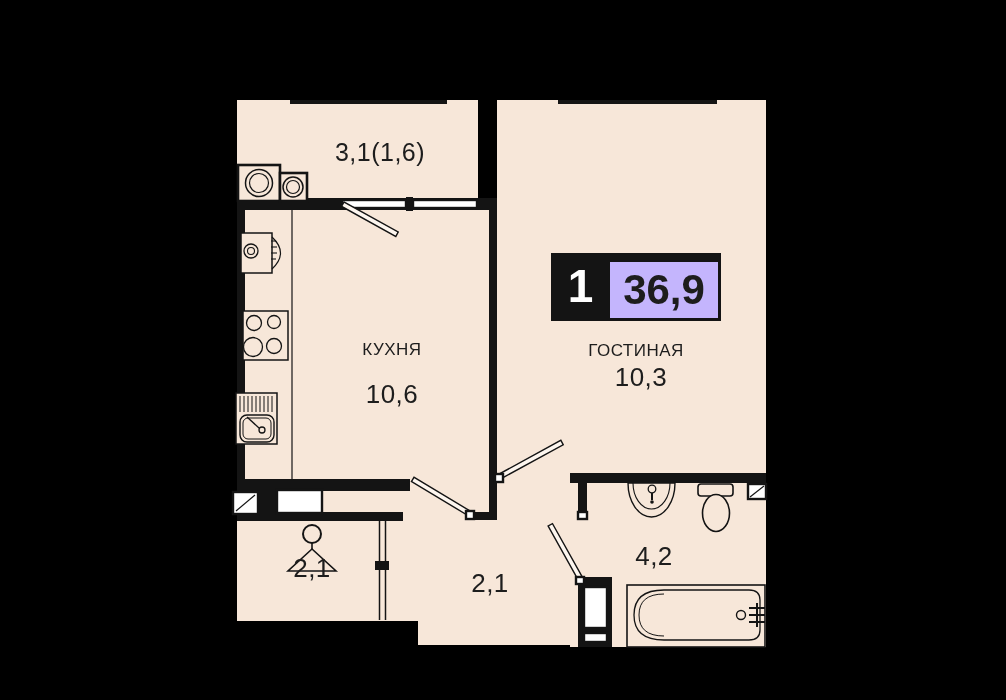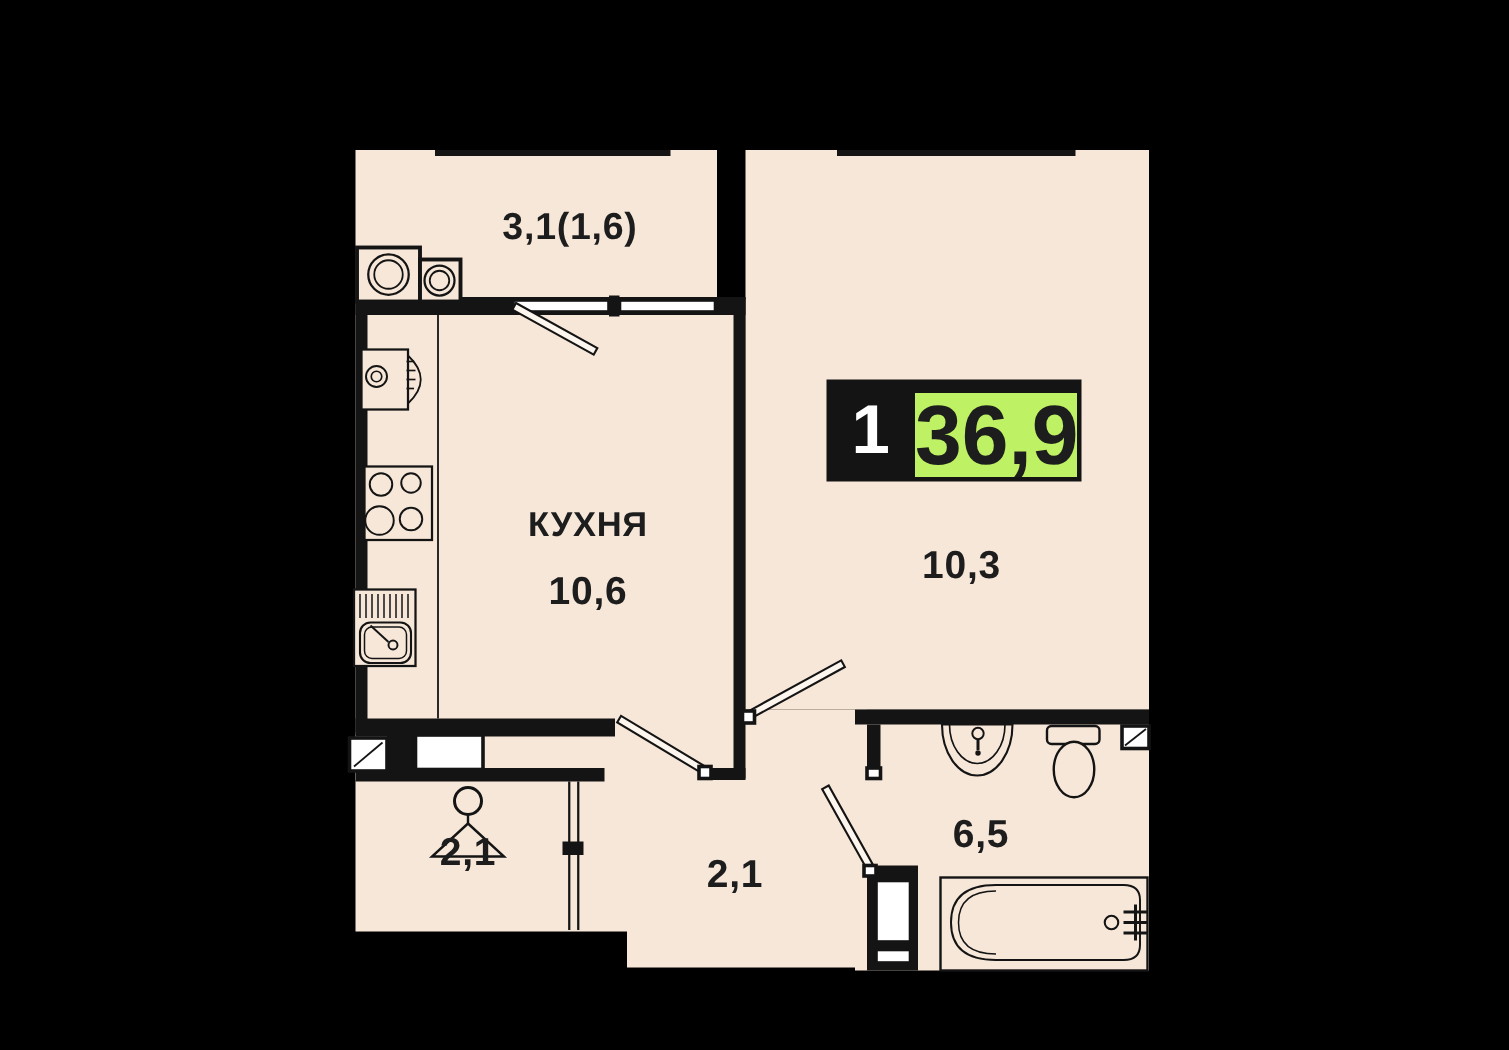--- a/index.html
+++ b/index.html
@@ -14,34 +14,34 @@
   
   .f{fill:var(--floor);}
   .w{fill:var(--wall);}
   .wb{fill:#ffffff;stroke:var(--wall);stroke-width:2.4;}
   .ln{stroke:var(--wall);fill:none;}
   .ap{fill:var(--floor);stroke:var(--wall);}
   .leaf{fill:#fdf6ef;stroke:var(--wall);stroke-width:1.4;}
   
   .lbl{
     position:absolute;transform:translate(-50%,-50%);
-    color:var(--text);font-weight:700;white-space:nowrap;letter-spacing:.5px;
+    color:var(--text);font-weight:400;white-space:nowrap;letter-spacing:.5px;
   }
-  .room-name{font-size:23px;}
+  .room-name{font-size:17px;}
   .room-area{font-size:26px;}
   .balcony-area{font-size:25px;}
   
   .badge{position:absolute;left:551px;top:253px;width:170px;height:68px;background:var(--wall);}
   .badge-rooms{
     position:absolute;left:0;top:0;width:59px;height:68px;line-height:66px;
     text-align:center;color:#ffffff;font-weight:700;font-size:46px;
   }
   .badge-total{
     position:absolute;left:59px;top:9px;width:108px;height:56px;line-height:55px;
-    background:#bef264;text-align:center;color:var(--text);font-weight:700;font-size:56px;
+    background:#c4b5fd;text-align:center;color:var(--text);font-weight:700;font-size:42px;
   }
 </style>
 </head>
 <body>
 
 <div class="stage">
 
   <svg class="plan-svg" width="1006" height="700" viewBox="0 0 1006 700">
 
     <g>
@@ -167,24 +167,25 @@
       <line class="ln" x1="749" y1="615" x2="765" y2="615" stroke-width="2"></line>
       <line class="ln" x1="749" y1="622" x2="765" y2="622" stroke-width="2"></line>
     </g>
   </svg>
 
   <div class="lbl balcony-area" style="left:380px;top:152px">3,1(1,6)</div>
 
   <div class="lbl room-name" style="left:392px;top:350px">КУХНЯ</div>
   <div class="lbl room-area" style="left:392px;top:394px">10,6</div>
 
+  <div class="lbl room-name" style="left:636px;top:351px">ГОСТИНАЯ</div>
   <div class="lbl room-area" style="left:641px;top:377px">10,3</div>
 
   <div class="lbl room-area" style="left:490px;top:583px">2,1</div>
   <div class="lbl room-area" style="left:312px;top:568px">2,1</div>
-  <div class="lbl room-area" style="left:654px;top:556px">6,5</div>
+  <div class="lbl room-area" style="left:654px;top:556px">4,2</div>
 
   <div class="badge">
     <div class="badge-rooms">1</div>
     <div class="badge-total">36,9</div>
   </div>
 
 </div>
 
 </body></html>

